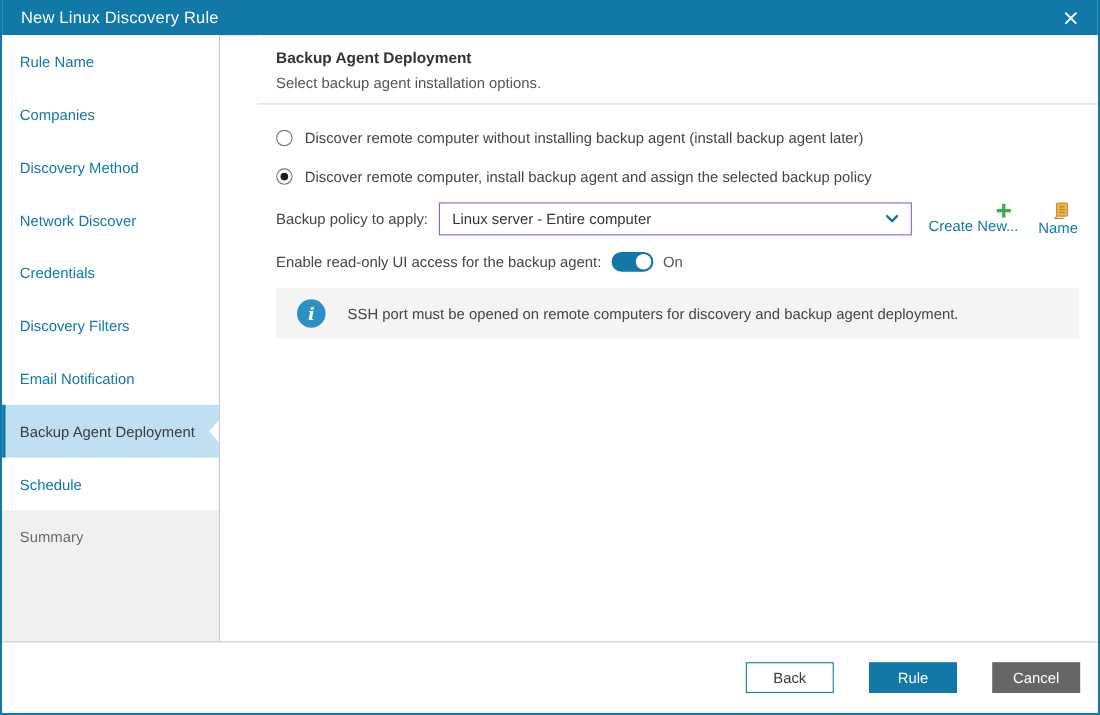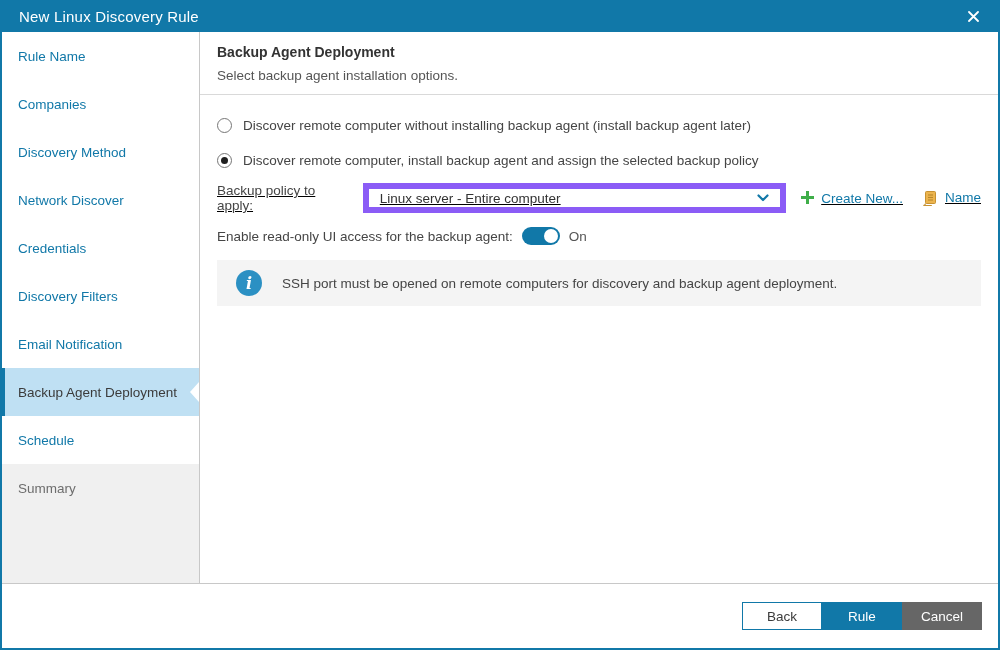--- a/index.html
+++ b/index.html
@@ -10,21 +10,21 @@
             display:flex; flex-direction:column; background:#fff; }
 
   
   .titlebar { flex:0 0 32px; background:#1178a8; display:flex; align-items:center;
               padding:0 14px 0 17px; }
   .titlebar-title { flex:1; color:#fff; font-size:15px; letter-spacing:.2px; }
   .close-btn { width:22px; height:22px; display:flex; align-items:center;
                justify-content:center; cursor:pointer; }
 
   
-  .dialog-body { flex:1; display:flex; min-height:0; }
+  .dialog-body { flex:1; display:flex; min-height:0;gap:34px; }
 
   .sidebar { flex:0 0 198px; width:198px; border-right:1px solid #c8c8c8;
              display:flex; flex-direction:column; background:#fff; }
   .step { flex:0 0 48px; height:48px; display:flex; align-items:center;
           padding:0 6px 0 16px; font-size:13.5px; color:#1178a8; cursor:pointer; }
   .step.selected { background:#bfe0f3; color:#3b3b3b; position:relative;
                    border-left:3px solid #1178a8; padding-left:13px; cursor:default; }
   .notch { position:absolute; right:0; top:50%; margin-top:-10px; width:0; height:0;
            border-top:10px solid transparent; border-bottom:10px solid transparent;
            border-right:9px solid #ffffff; }
@@ -39,27 +39,27 @@
   .main-content { flex:1; padding:0 17px; }
 
   .radio-row { display:flex; margin-top:20px; cursor:pointer; width:fit-content; }
   .radio-row.first { margin-top:23px; }
   .radio { flex:0 0 15px; width:15px; height:15px; border:1px solid #767676;
            border-radius:50%; background:#fff; margin-right:11px; position:relative; }
   .radio.checked::after { content:""; position:absolute; left:3px; top:3px;
            width:7px; height:7px; border-radius:50%; background:#1f1f1f; }
   .radio-label { font-size:13.5px; color:#454545; }
 
-  .policy-row { display:flex; align-items:center; margin-top:15px;text-decoration:underline; }
+  .policy-row { display:flex; align-items:center; margin-top:15px; }
   .field-label { font-size:13.5px; color:#454545; margin-right:10px; }
-  .select { width:430px; height:30px; border:6px solid #8b5cf6; background:#fff;
+  .select { width:430px; height:30px; border:1px solid #8b5cf6; background:#fff;
             display:flex; align-items:center; padding:0 11px; cursor:pointer; }
   .select-value { flex:1; font-size:13.5px; color:#333; }
-  .link { display:flex; align-items:flex-start; color:#1178a8; font-size:13.5px;
-          cursor:pointer; white-space:nowrap; }
+  .link { display:flex; align-items:flex-end; color:#1178a8; font-size:13.5px;
+          cursor:pointer; white-space:nowrap;flex-direction:column; }
   .create-new { margin-left:15px; }
   .show-link { margin-left:18px; }
   .link .ic { margin-right:7px; display:flex; align-items:center; }
 
   .toggle-row { display:flex; align-items:center; margin-top:14px; }
   .toggle { width:38px; height:18px; border-radius:9px; background:#1178a8;
             position:relative; margin-left:9px; cursor:pointer; flex:0 0 38px; }
   .toggle-knob { position:absolute; right:2px; top:2px; width:14px; height:14px;
                  border-radius:50%; background:#fff; }
   .toggle-state { margin-left:9px; font-size:13.5px; color:#555; }
@@ -68,21 +68,21 @@
               align-items:center; padding:0 16px 0 19px; }
   .info-icon { flex:0 0 26px; width:26px; height:26px; border-radius:50%;
                background:#2b90c3; color:#fff; display:flex; align-items:center;
                justify-content:center; font-family:"DejaVu Serif",serif;
                font-style:italic; font-weight:bold; font-size:16px; }
   .info-text { margin-left:20px; font-size:13.5px; color:#454545; }
 
   
   .footer { flex:0 0 65px; border-top:1px solid #c8c8c8; background:#fff;
             display:flex; justify-content:flex-end; align-items:flex-start;
-            gap:0; padding:18px 16px 0 0; }
+            gap:32px; padding:18px 16px 0 0; }
   .btn { width:80px; height:28px; font-size:13.5px; font-family:inherit;
          display:flex; align-items:center; justify-content:center; cursor:pointer; }
   .btn-back { background:#fff; border:1px solid #1178a8; color:#3b3b3b; }
   .btn-next { background:#1178a8; border:none; color:#fff; }
   .btn-cancel { background:#666; border:none; color:#fff; }
 </style>
 </head>
 <body>
 
 <div class="dialog">

